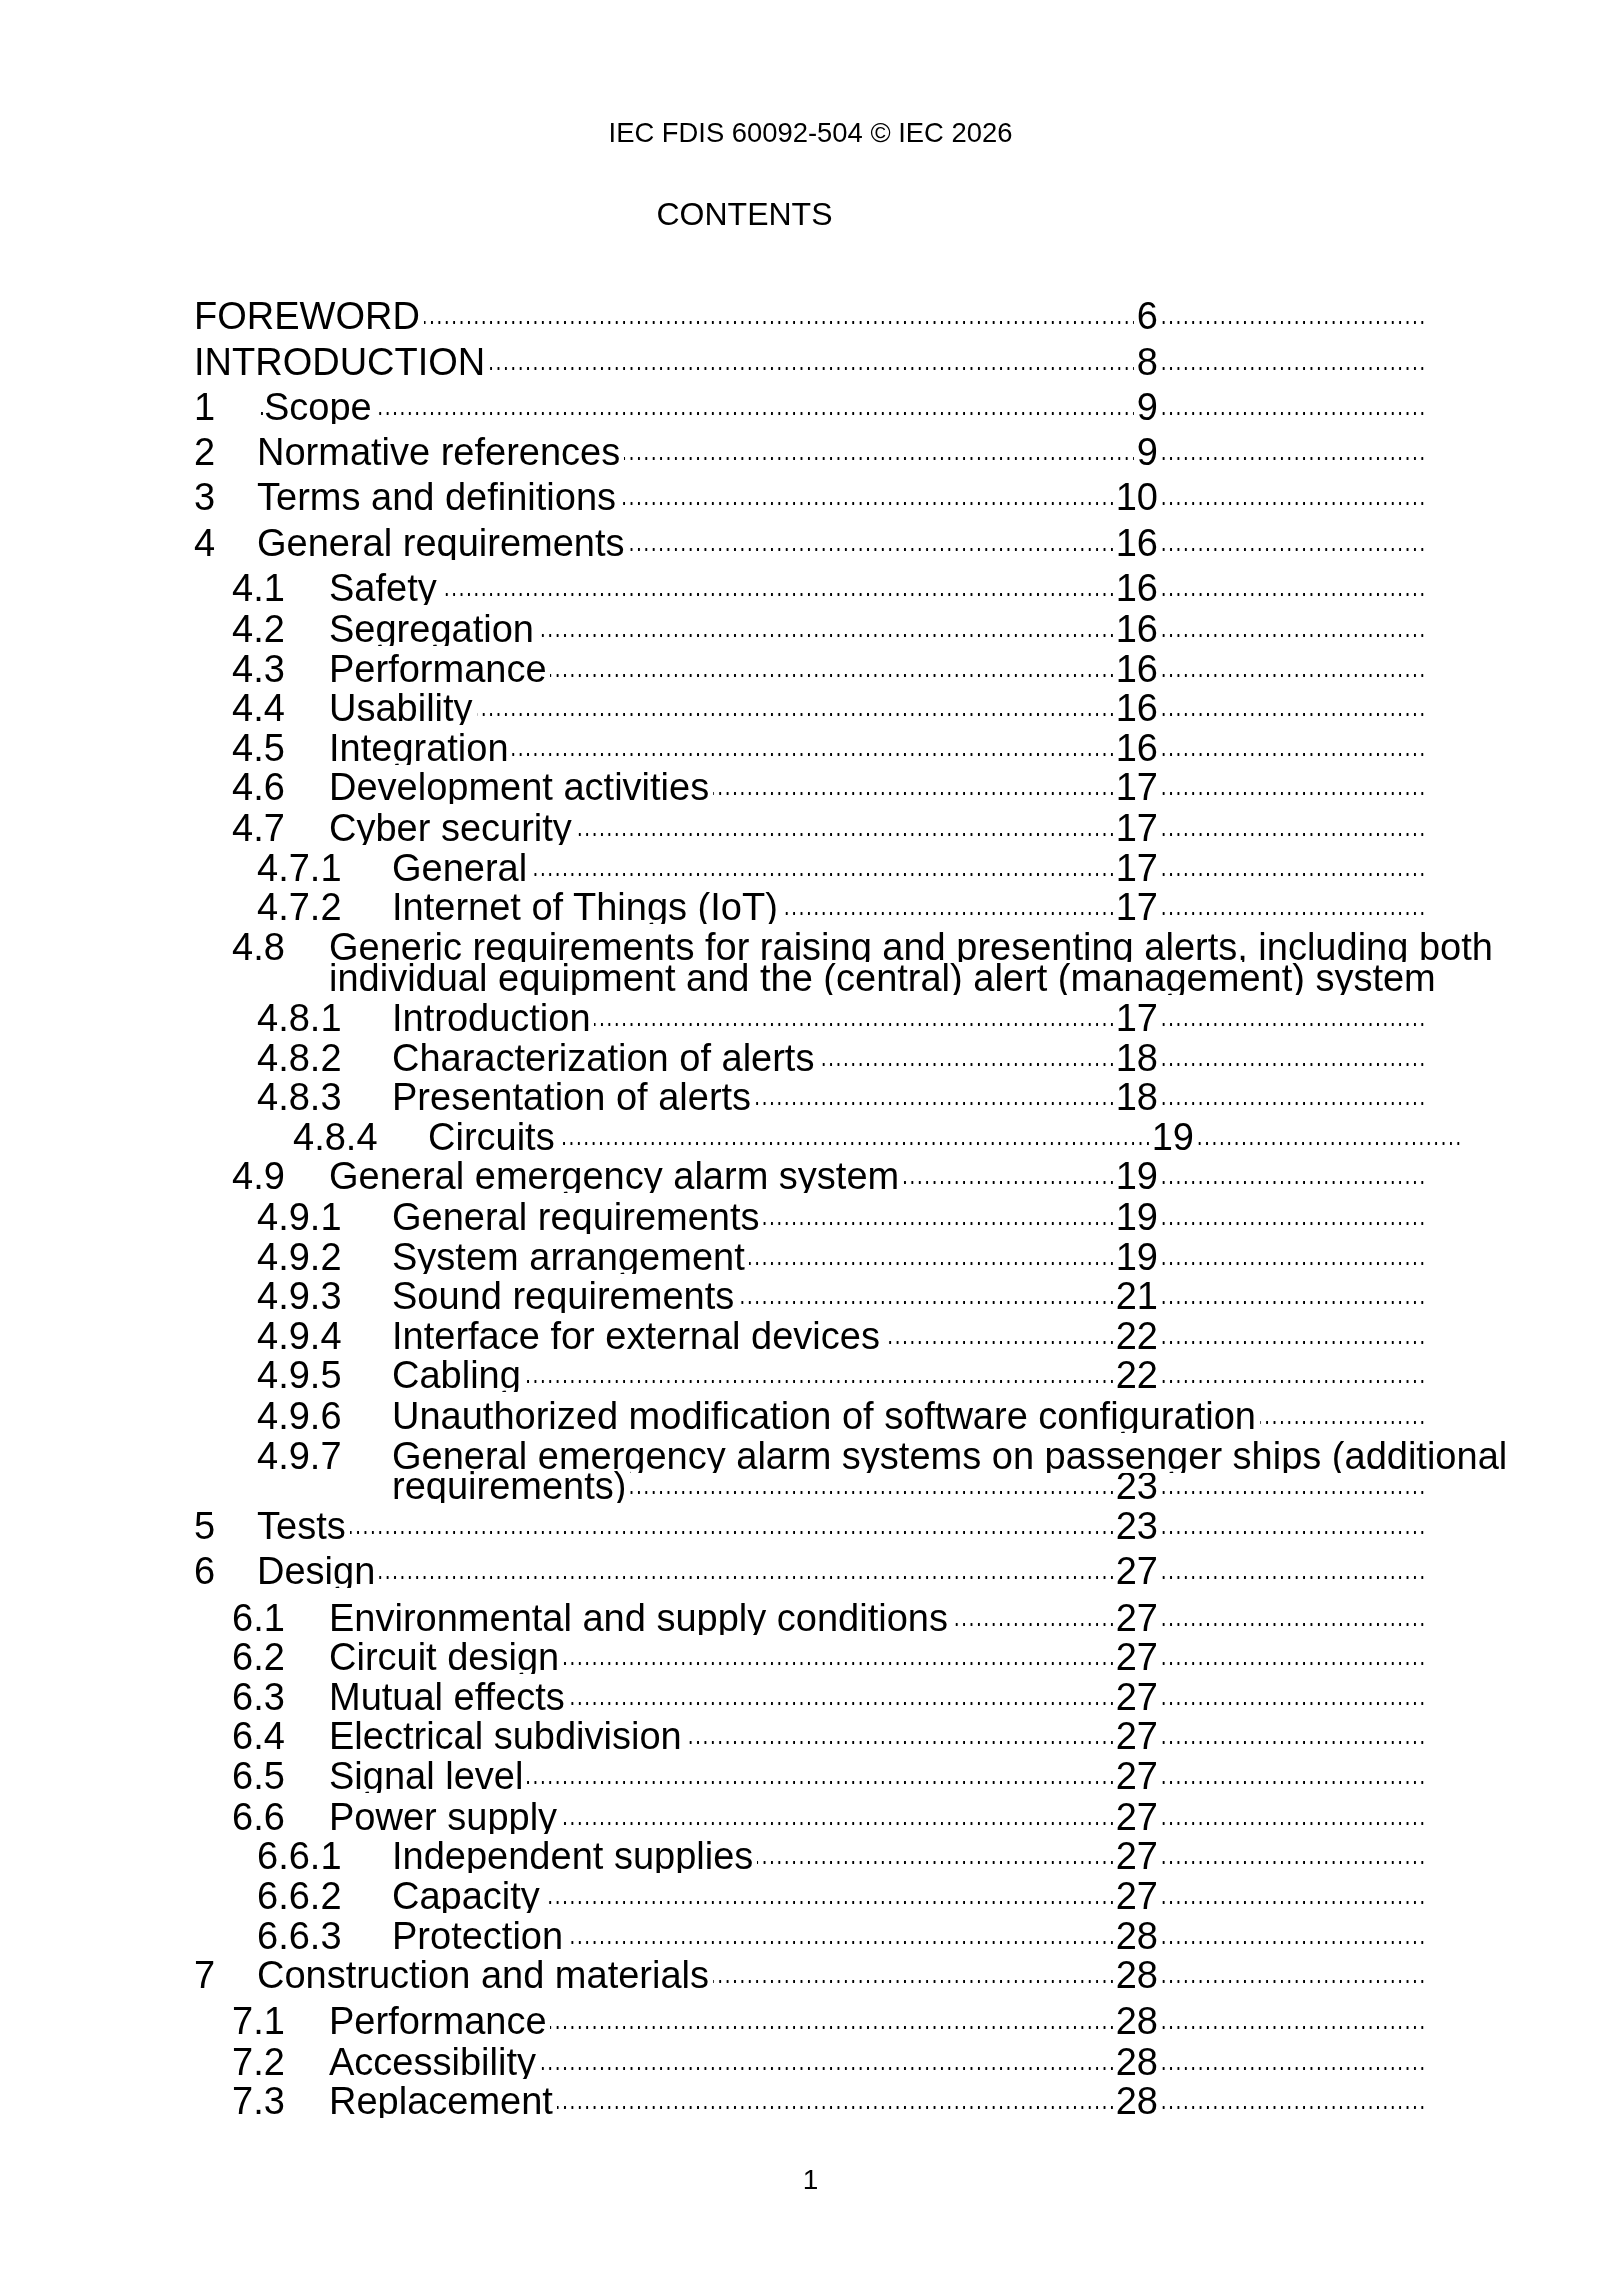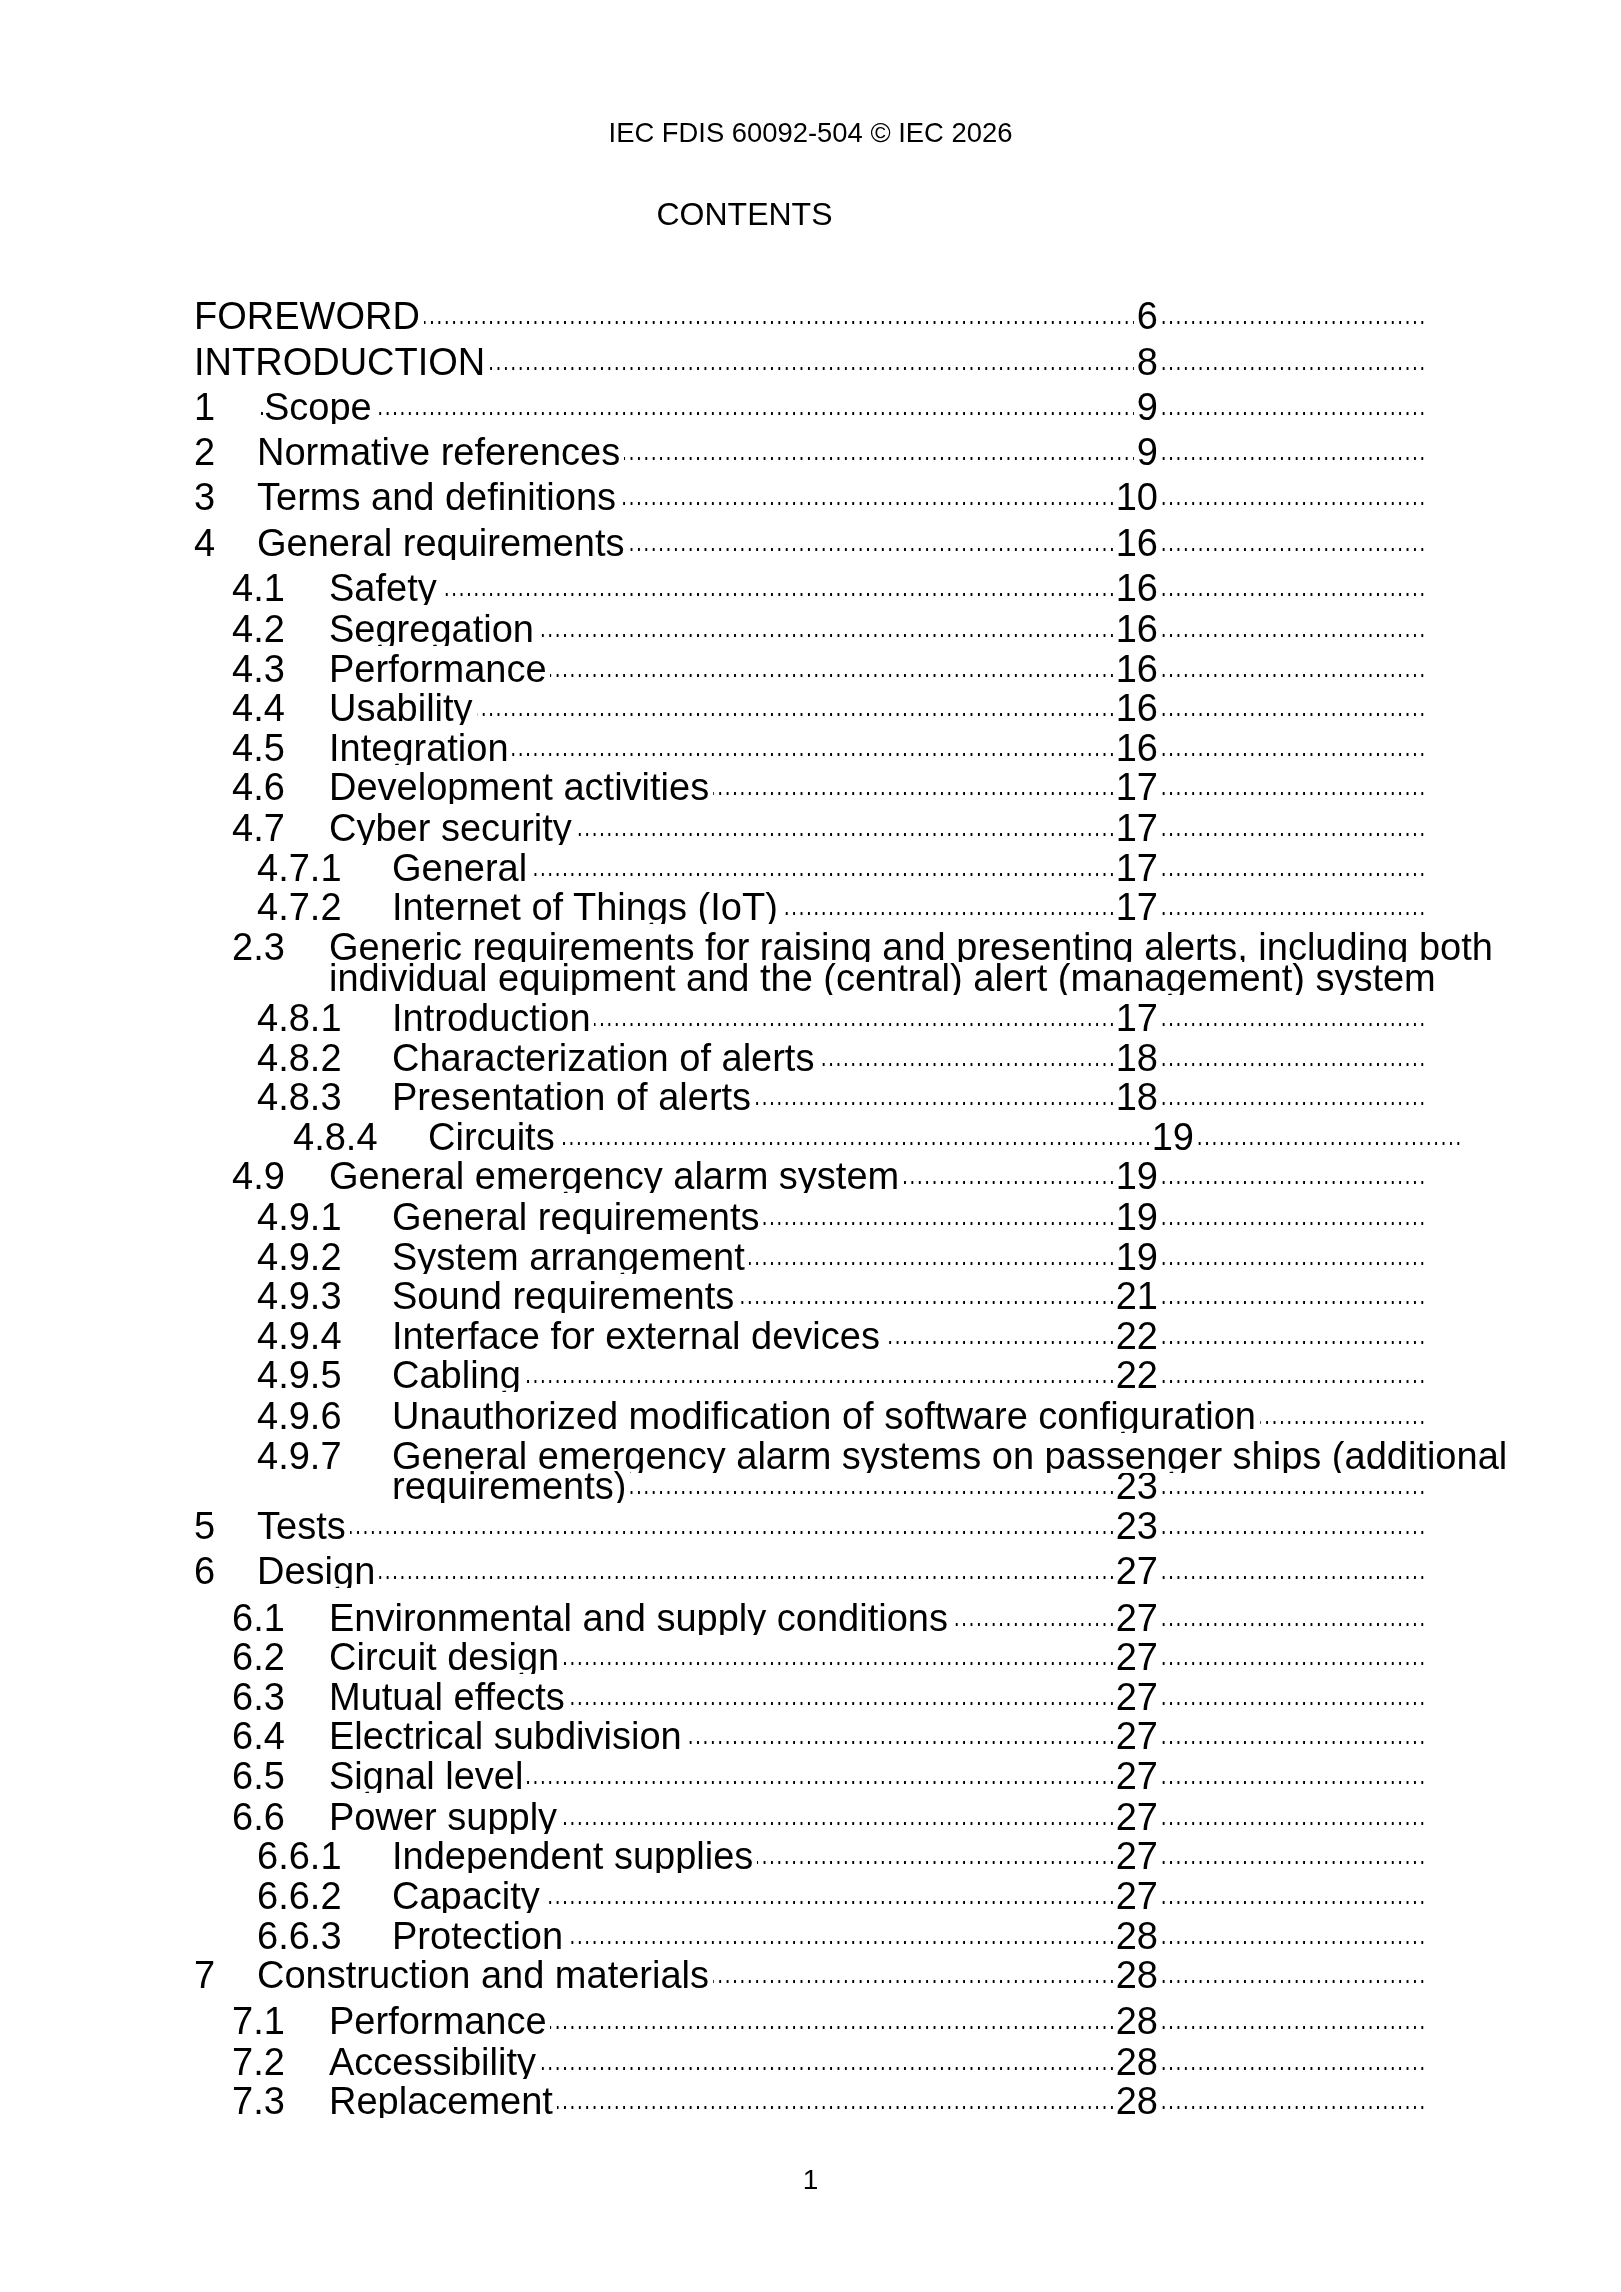--- a/index.html
+++ b/index.html
@@ -115,21 +115,21 @@
       <span class="ttl" style="left: 392px;"><span class="t">General</span></span>
       <span class="pg">17</span>
     </div>
     <div class="row l3" style="top: 891px;">
       <span class="num">4.7.2</span>
       <span class="dots" style="left: 392px; width: 1034px;"></span>
       <span class="ttl" style="left: 392px;"><span class="t">Internet of Things (IoT)</span></span>
       <span class="pg">17</span>
     </div>
     <div class="row l2" style="top: 931px;">
-      <span class="num">2.3</span>
+      <span class="num">4.8</span>
       <span class="ttl" style="left: 329px;"><span class="t">Generic requirements for raising and presenting alerts, including both</span></span>
     </div>
     <div class="row l2" style="top: 962px;">
       <span class="dots" style="left: 329px; width: 1097px;"></span>
       <span class="ttl" style="left: 329px;"><span class="t">individual equipment and the (central) alert (management) system</span></span>
       <span class="pg">17</span>
     </div>
     <div class="row l3" style="top: 1002px;">
       <span class="num">4.8.1</span>
       <span class="dots" style="left: 392px; width: 1034px;"></span>

